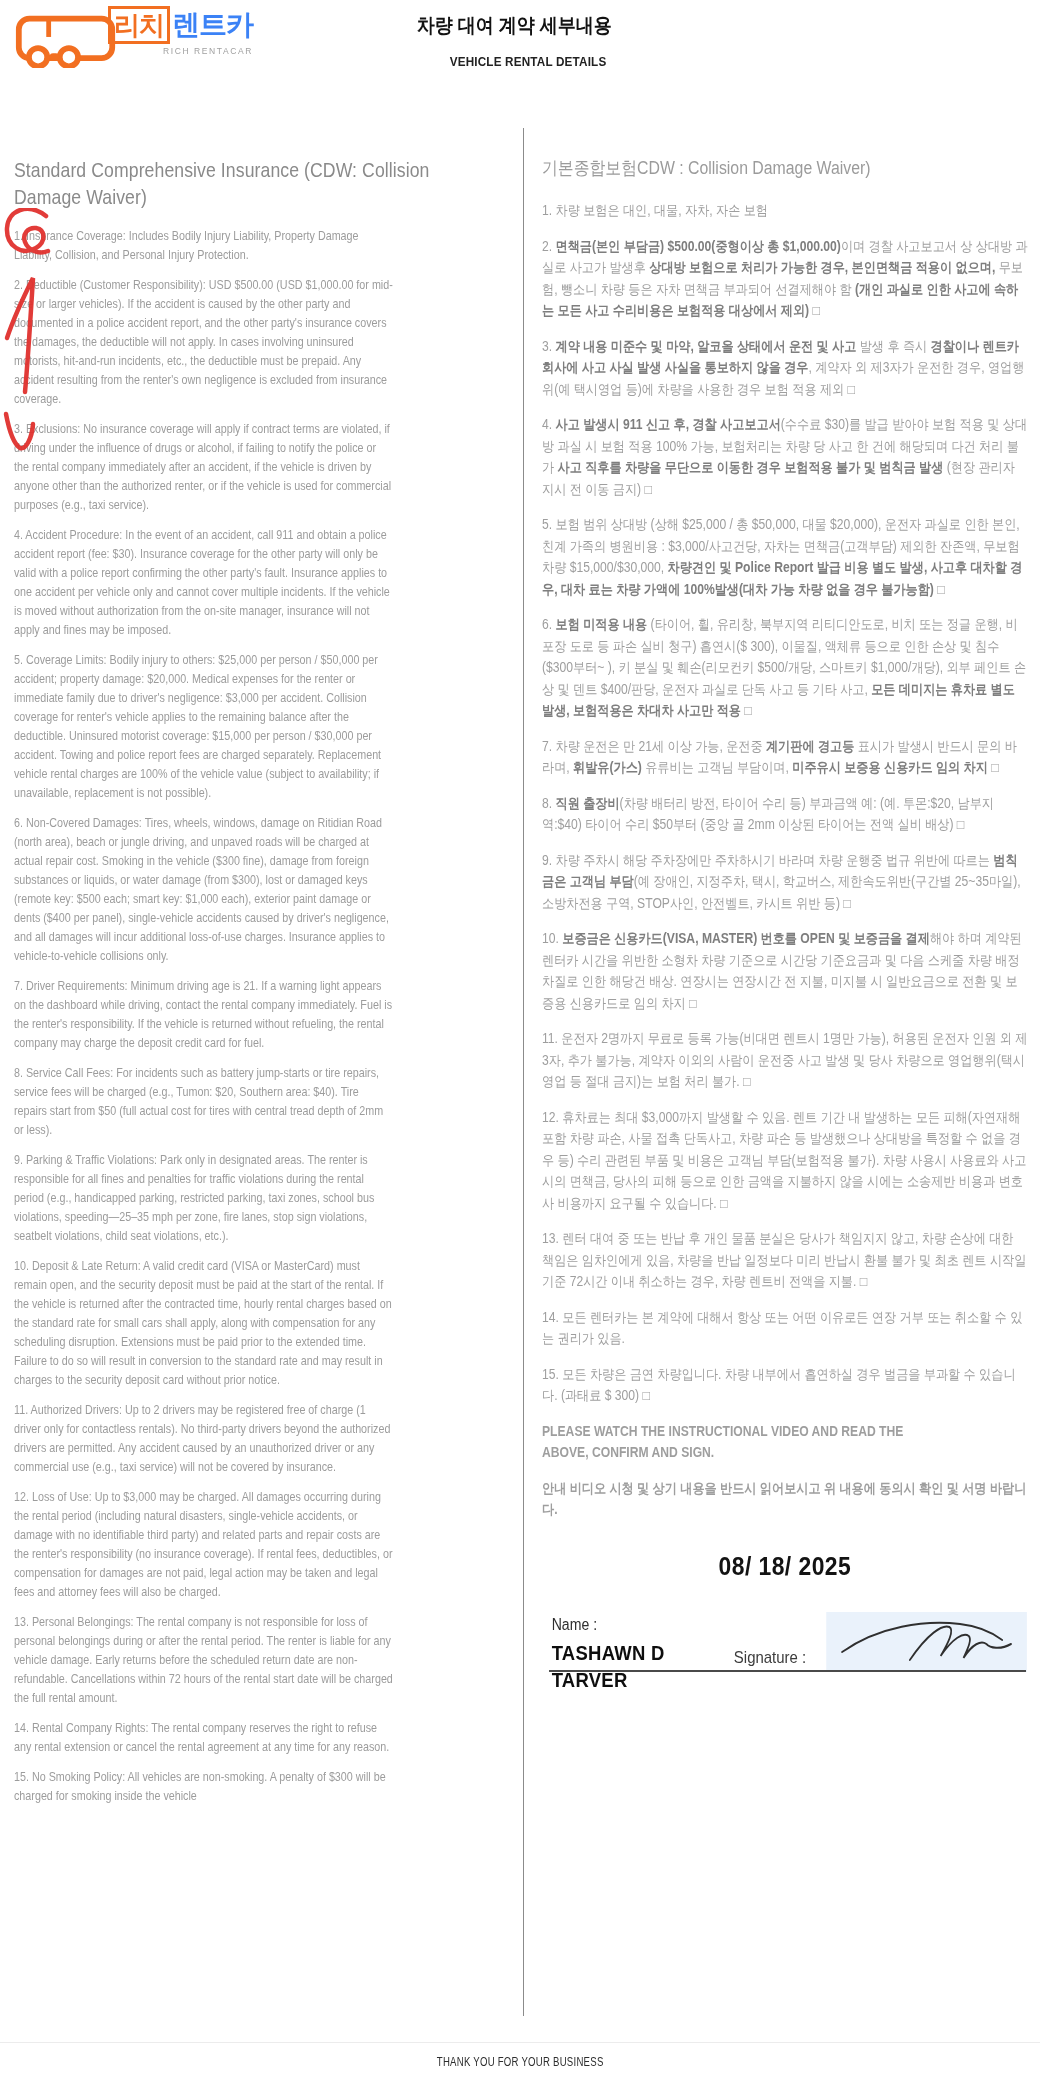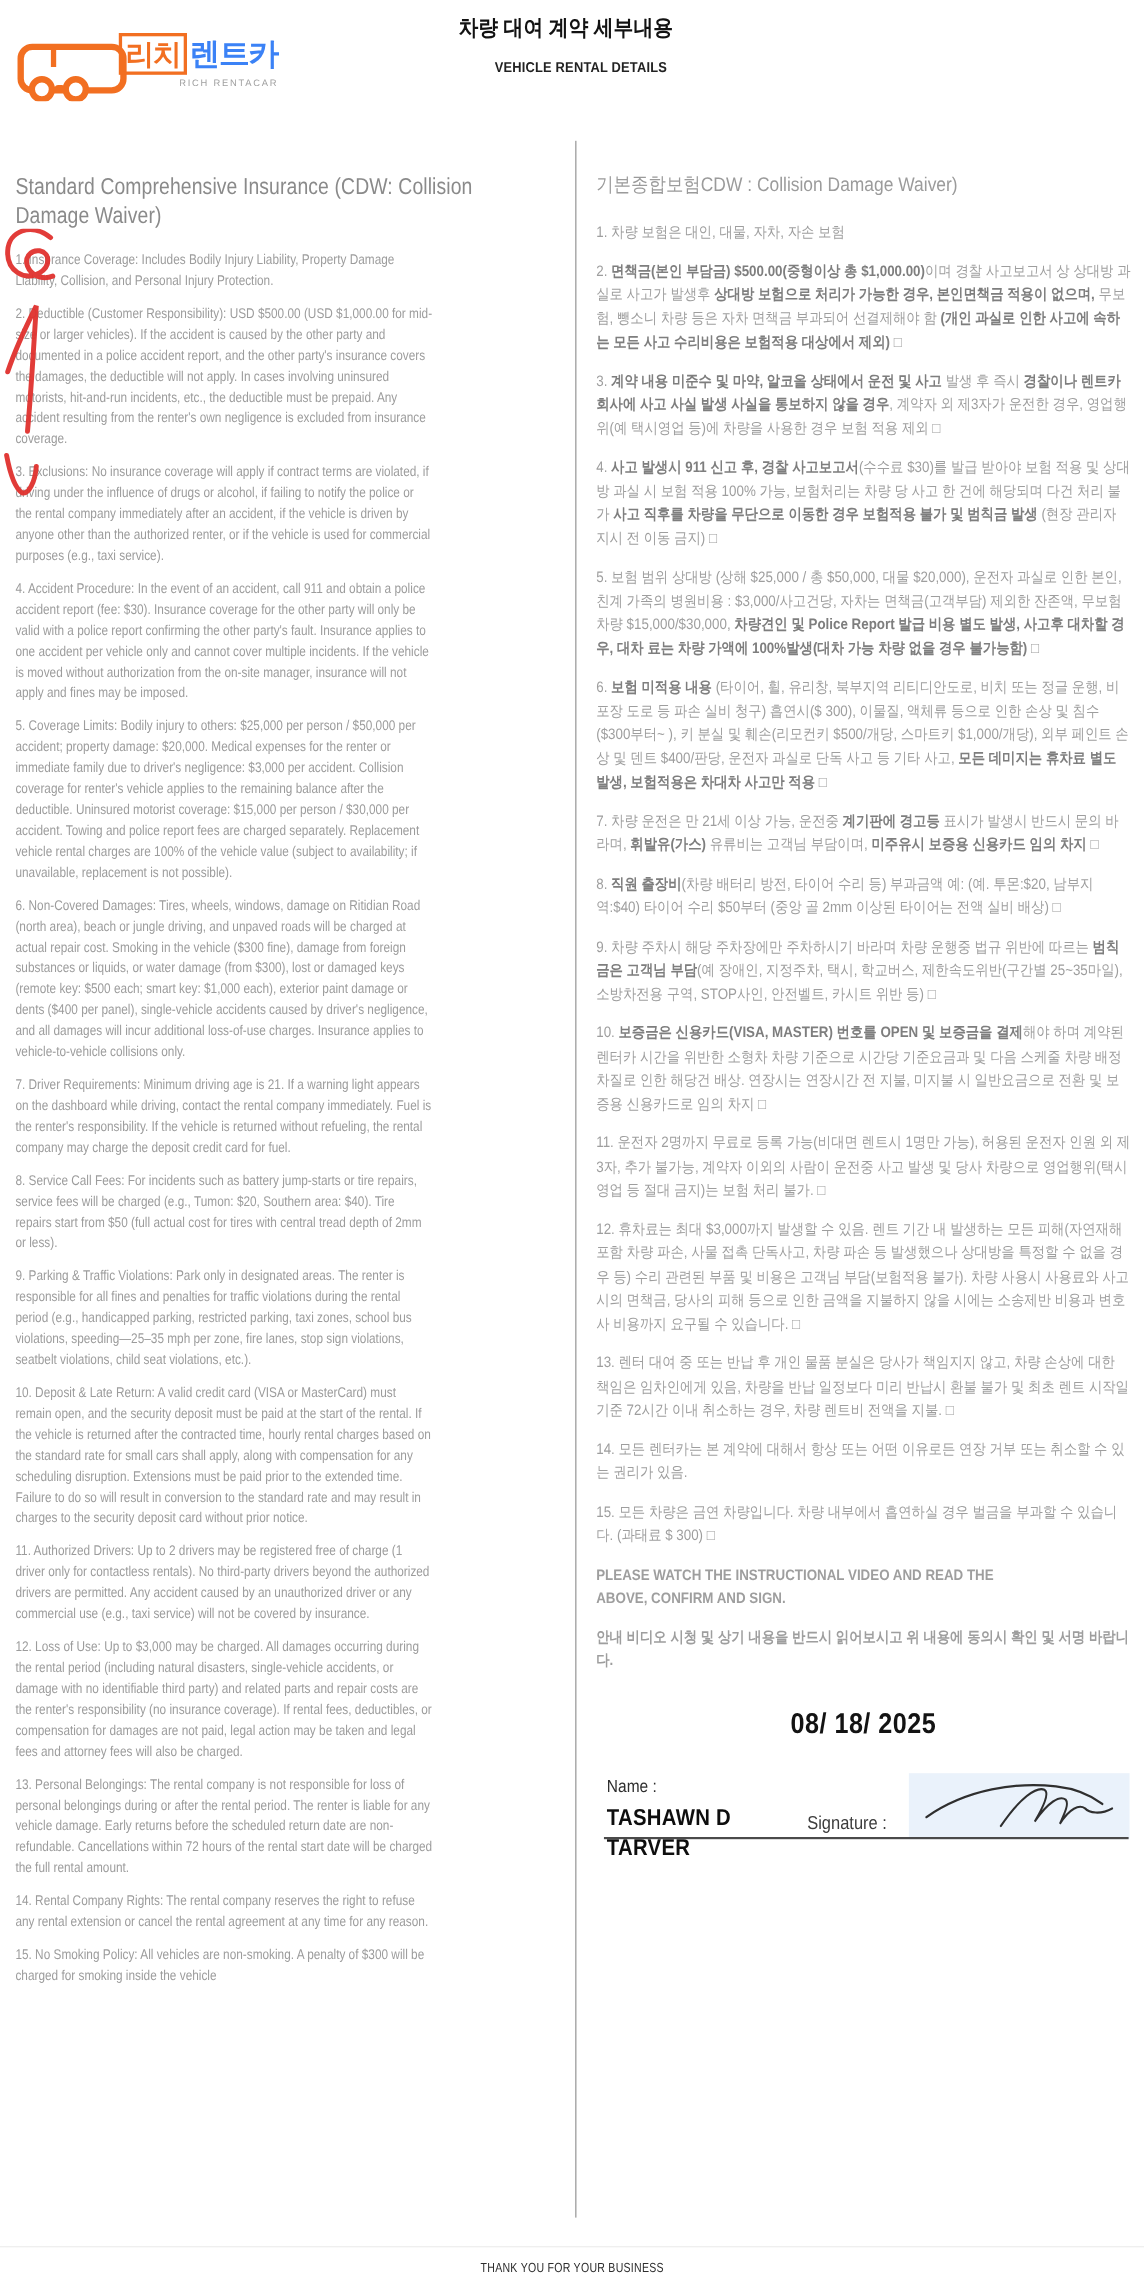--- a/index.html
+++ b/index.html
@@ -2,21 +2,21 @@
 <html><head>
 <meta charset="utf-8">
 <style>
   * { margin:0; padding:0; box-sizing:border-box; }
   html,body { background:#ffffff; }
   body { font-family:"Liberation Sans", sans-serif; }
   .page { position:relative; width:1040px; height:2074px; background:#fff; overflow:hidden; margin:0 auto; }
 
   
   .header { position:absolute; left:0; top:0; right:0; height:112px; }
-  .logo { position:absolute; left:14px; top:4px; display:flex; align-items:flex-start;margin-top:24px; }
+  .logo { position:absolute; left:14px; top:4px; display:flex; align-items:flex-start; }
   .logo-car { width:104px; height:64px; }
   .logo-words { margin-left:-10px; margin-top:2px; }
   .logo-row { display:flex; align-items:center; }
   .brand-accent { color:#f26f21; border:3px solid #f26f21; font-weight:800; font-size:26px; line-height:30px; padding:1px 3px; letter-spacing:-1px; }
   .brand-dark { color:#3b82f6; font-weight:800; font-size:28px; letter-spacing:-1px; margin-left:2px; }
   .brand-sub { text-align:right; font-size:8.5px; color:#a0a0a0; letter-spacing:1.6px; margin-top:2px; }
 
   .title-block { position:absolute; left:0; right:12px; top:12px; text-align:center; }
   .title-kr { display:inline-block; transform:scaleX(0.9); font-size:20px; font-weight:700; color:#121212; }
   .title-en { display:block; margin-top:13px;padding-left:28px; }

